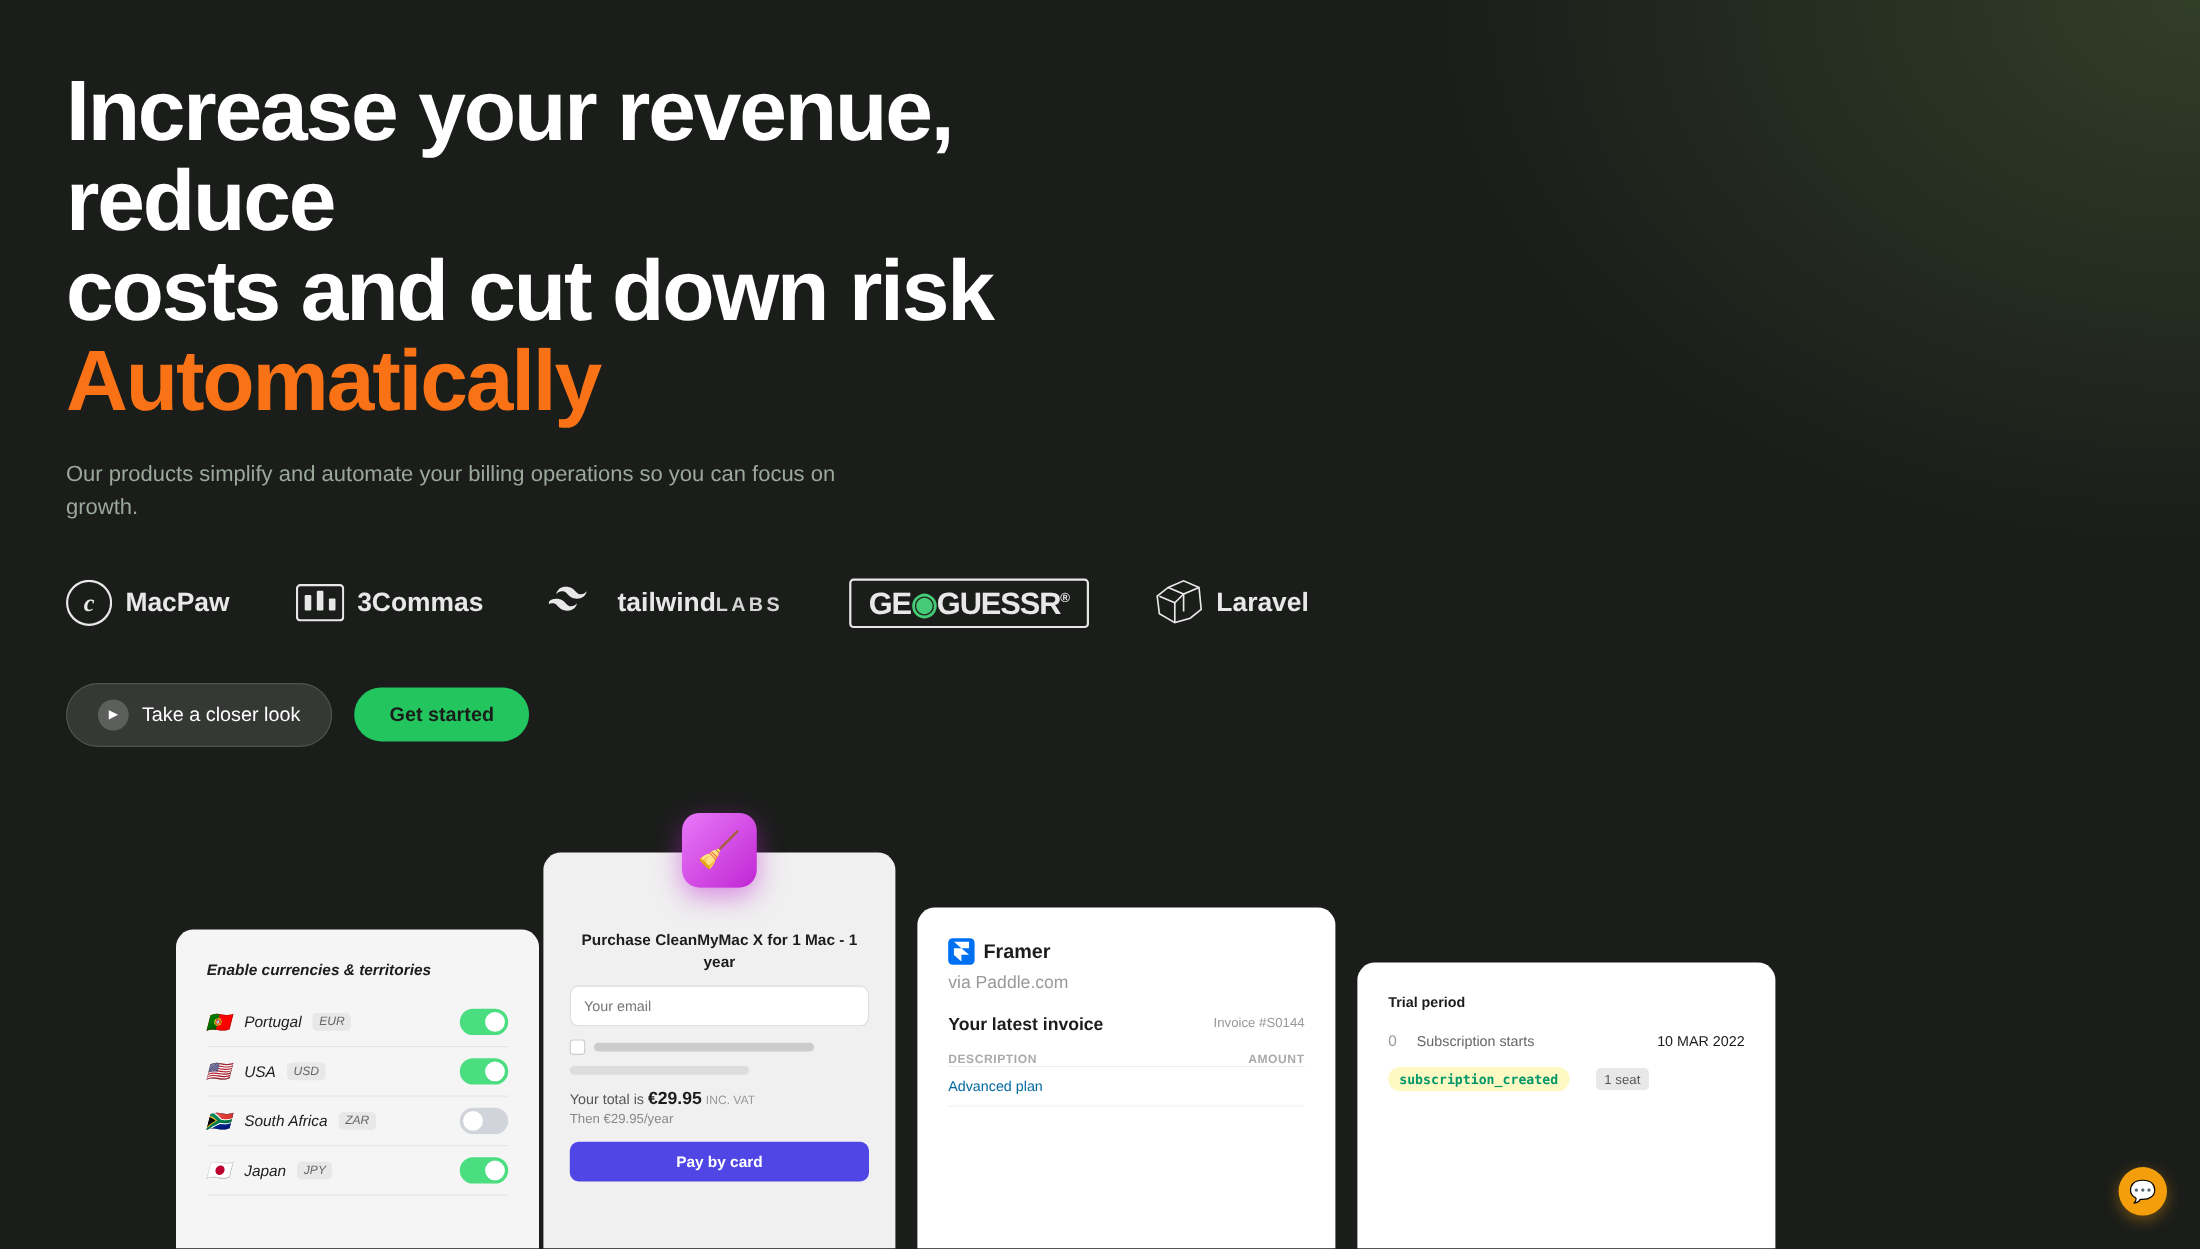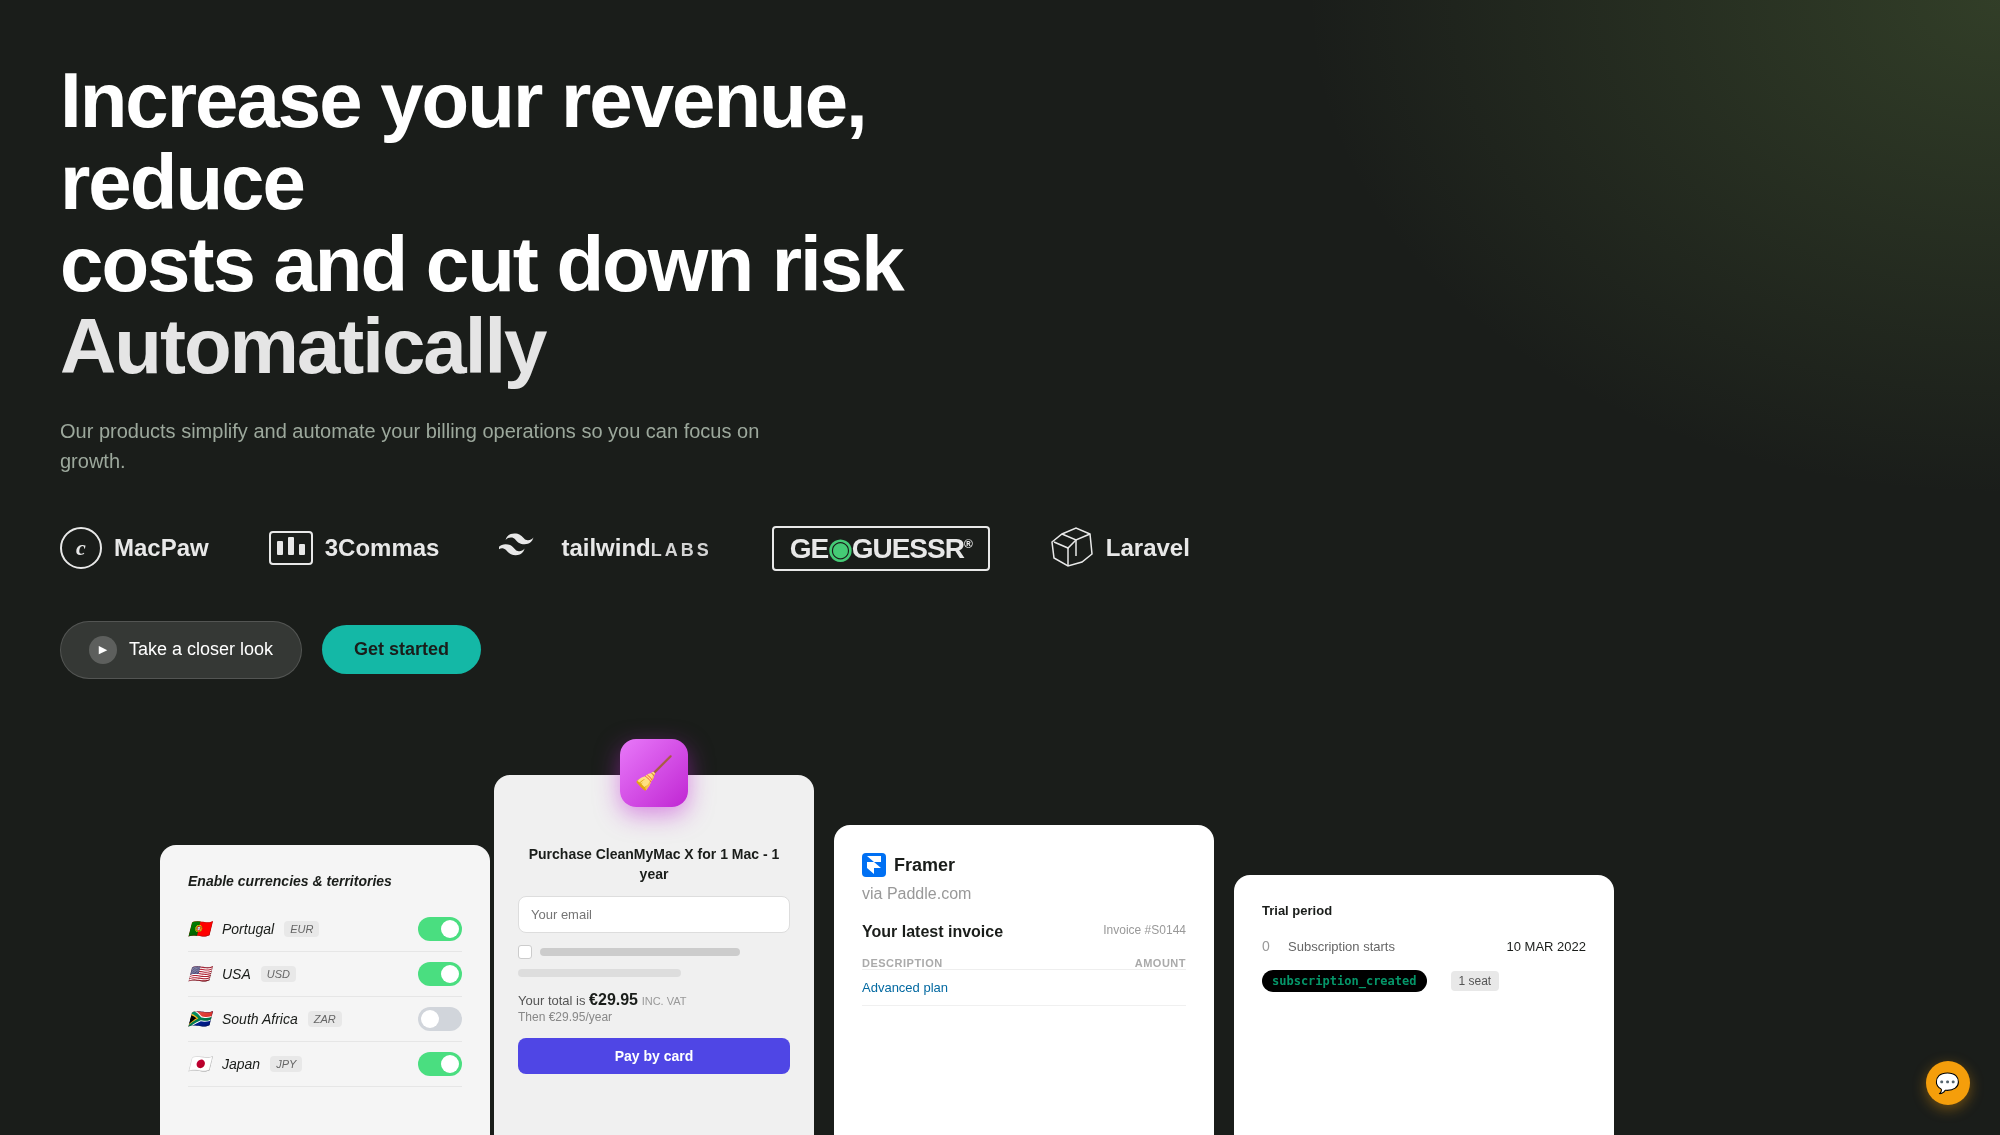--- a/index.html
+++ b/index.html
@@ -37,21 +37,21 @@
       letter-spacing: -2px;
       max-width: 920px;
       color: #ffffff;
     }
 
     .hero-subtitle {
       font-size: 78px;
       font-weight: 700;
       line-height: 1.05;
       letter-spacing: -2px;
-      color: #e5e5e5;
+      color: #f97316;
       margin-top: 0;
     }
 
     .hero-description {
       font-size: 20px;
       color: #9ca89c;
       margin-top: 28px;
       max-width: 700px;
       line-height: 1.5;
     }
@@ -107,21 +107,21 @@
 
     .play-icon {
       width: 28px; height: 28px;
       background: rgba(255,255,255,0.2);
       border-radius: 50%;
       display: flex; align-items: center; justify-content: center;
       font-size: 11px;
     }
 
     .btn-start {
-      background: #14b8a6;
+      background: #22c55e;
       color: #1a1d1a;
       border: none;
       border-radius: 50px;
       padding: 14px 32px;
       font-size: 18px;
       font-weight: 600;
       cursor: pointer;
     }
 
     
@@ -419,21 +419,21 @@
     }
 
     .trial-value {
       font-size: 13px;
       color: #1a1d1a;
       font-weight: 500;
       margin-left: auto;
     }
 
     .badge-green {
-      background: #000000;
+      background: #fef9c3;
       color: #059669;
       padding: 4px 10px;
       border-radius: 20px;
       font-size: 12px;
       font-weight: 600;
       font-family: monospace;
     }
 
     .seat-badge {
       background: #e8e8e8;

